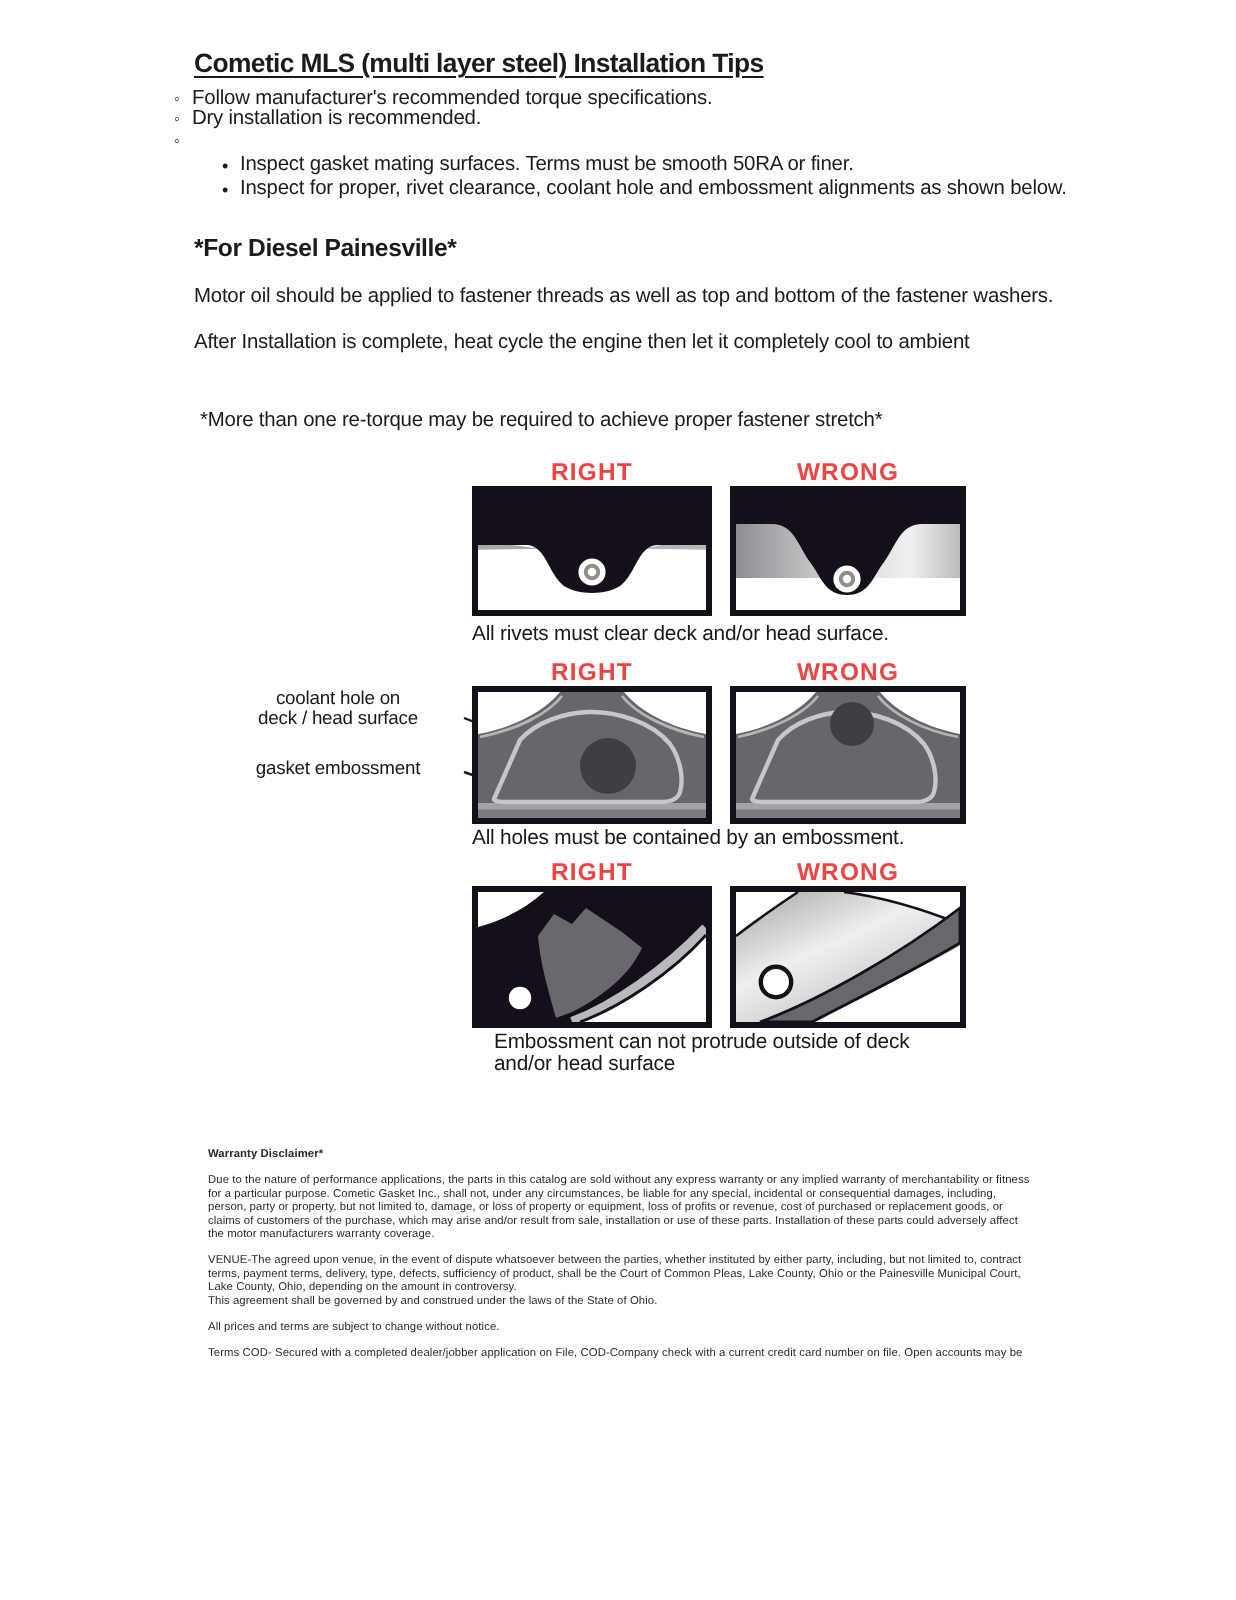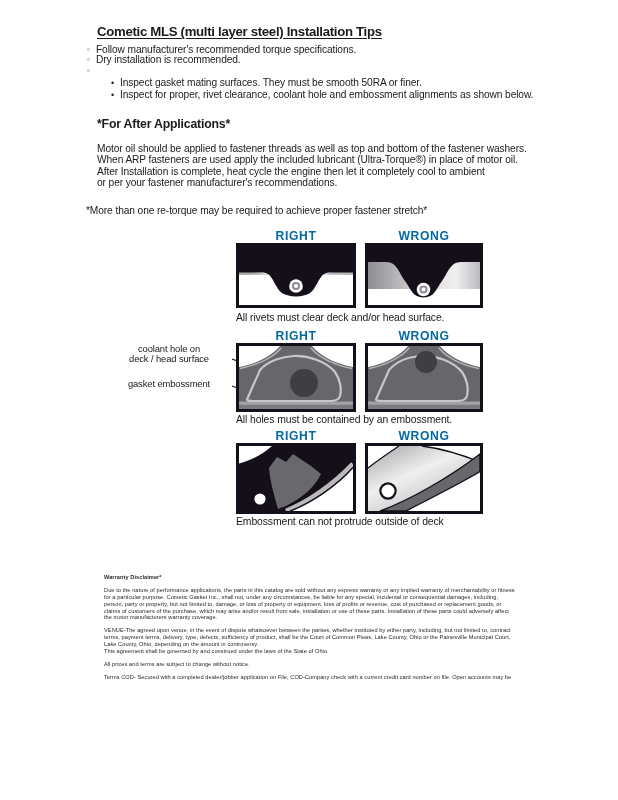--- a/index.html
+++ b/index.html
@@ -17,23 +17,23 @@
   .tip-row .mark{width:9px;flex:0 0 9px;font-size:8px;line-height:10.4px;}
   .tip-row.sub{margin-left:24px;}
   .tip-row.sub .mark{font-size:9px;}
   .tip-gap{height:1.5px;}
   
   .diesel-head{left:97px;top:117px;font-size:12.3px;font-weight:bold;letter-spacing:-0.2px;white-space:nowrap;}
   .body-par{font-size:10.2px;letter-spacing:-0.1px;line-height:10.9px;}
   .body-par div{white-space:nowrap;}
   .p1{left:97px;top:144px;}
   .p2{left:97px;top:167px;}
-  .note{left:86px;top:205px;font-size:10.2px;letter-spacing:-0.1px;white-space:nowrap;text-align:right;}
-  
-  .fig-label{font-size:12.2px;font-weight:bold;letter-spacing:0.6px;text-align:center;color:#0369a1;}
+  .note{left:100px;top:205px;font-size:10.2px;letter-spacing:-0.1px;white-space:nowrap;text-align:right;}
+  
+  .fig-label{font-size:12.2px;font-weight:bold;letter-spacing:0.6px;text-align:center;color:#ef4444;}
   .caption{font-size:10.4px;letter-spacing:-0.1px;color:#19181a;white-space:nowrap;line-height:11px;}
   .fig-box svg{display:block;}
   .side-labels{font-size:9.4px;letter-spacing:-0.1px;text-align:center;line-height:9.6px;color:#19181a;}
   
   .legal{left:104px;top:574px;width:414px;}
   .legal-inner{width:828px;transform:scale(0.5);transform-origin:0 0;
     font-size:11.3px;line-height:13.4px;color:#2a292b;letter-spacing:0.1px;}
   .legal-inner p{margin:0 0 13px 0;}
   .legal-inner .tight{margin:0;}
   .legal-head{font-weight:bold;}
@@ -54,37 +54,35 @@
     <div class="tip-row">
       <span class="mark">◦</span>
       <span>Dry installation is recommended.</span>
     </div>
     <div class="tip-row">
       <span class="mark">◦</span>
     </div>
     <div class="tip-gap"></div>
     <div class="tip-row sub">
       <span class="mark">•</span>
-      <span>Inspect gasket mating surfaces.  They must be smooth 50RA or finer.</span>
+      <span>Inspect gasket mating surfaces.  Terms must be smooth 50RA or finer.</span>
     </div>
     <div class="tip-gap"></div>
     <div class="tip-row sub">
       <span class="mark">•</span>
       <span>Inspect for proper, rivet clearance, coolant hole and embossment alignments as shown below.</span>
     </div>
   </div>
 
-  <div class="abs diesel-head">*For After Applications*</div>
+  <div class="abs diesel-head">*For Diesel Painesville*</div>
   <div class="abs body-par p1">
     <div>Motor oil should be applied to fastener threads as well as top and bottom of the fastener washers.</div>
-    <div>When ARP fasteners are used apply the included lubricant (Ultra-Torque®) in place of motor oil.</div>
   </div>
   <div class="abs body-par p2">
     <div>After Installation is complete, heat cycle the engine then let it completely cool to ambient</div>
-    <div>or per your fastener manufacturer's recommendations.</div>
   </div>
   <div class="abs note">*More than one re-torque may be required to achieve proper fastener stretch*</div>
 
   <div class="abs fig-label" style="left:236px;top:229px;width:120px;">RIGHT</div>
   <div class="abs fig-label" style="left:365px;top:229px;width:118px;">WRONG</div>
 
   <div class="abs fig-box" style="left:236px;top:243px;">
     <svg width="120" height="65" viewBox="0 0 120 65">
       <rect x="1.5" y="1.5" width="117" height="62" fill="#ffffff" stroke="#150f1a" stroke-width="3"></rect>
       <path d="M3,27.3 L35,31.4 L3,31.9 Z" fill="#a9a9ad"></path>
@@ -188,22 +186,23 @@
       <path d="M34,3 C22,11 12,18 3,25" stroke="#150f1a" stroke-width="1.3" fill="none"></path>
       <path d="M57,3 H115 V19 C95,11 76,5.5 57,3 Z" fill="#ffffff"></path>
       <path d="M57,3 C76,5.5 95,11 115,19" stroke="#150f1a" stroke-width="1.3" fill="none"></path>
       <path d="M43,68 C58,60 88,45 115,30 V68 Z" fill="#ffffff"></path>
       <path d="M15,68 C45,57 85,34 115,11 L115,28.5 C87,45 56,60 41,68 Z" fill="#68686c" stroke="#150f1a" stroke-width="1.4"></path>
       <circle cx="23" cy="48" r="7.6" fill="#ffffff" stroke="#150f1a" stroke-width="2.2"></circle>
       <rect x="1.5" y="1.5" width="115" height="68" fill="none" stroke="#150f1a" stroke-width="3"></rect>
     </svg>
   </div>
 
-  <div class="abs caption" style="left:236px;top:516px;">
+  <div class="abs caption" style="left:247px;top:516px;">
     <div>Embossment can not protrude outside of deck</div>
+    <div>and/or head surface</div>
   </div>
 
   <div class="abs legal">
     <div class="legal-inner">
       <p class="legal-head">Warranty Disclaimer*</p>
       <p>Due to the nature of performance applications, the parts in this catalog are sold without any express warranty or any implied warranty of merchantability or fitness for a particular purpose.  Cometic Gasket Inc., shall not, under any circumstances, be liable for any special, incidental or consequential damages, including, person, party or property, but not limited to, damage, or loss of property or equipment, loss of profits or revenue, cost of purchased or replacement goods, or claims of customers of the purchase, which may arise and/or result from sale, installation or use of these parts.  Installation of these parts could adversely affect the motor manufacturers warranty coverage.</p>
       <p class="tight">VENUE-The agreed upon venue, in the event of dispute whatsoever between the parties, whether instituted by either party, including, but not limited to, contract terms, payment terms, delivery, type, defects, sufficiency of product, shall be the Court of Common Pleas, Lake County, Ohio or the Painesville Municipal Court, Lake County, Ohio, depending on the amount in controversy.</p>
       <p>This agreement shall be governed by and construed under the laws of the State of Ohio.</p>
       <p>All prices and terms are subject to change without notice.</p>
       <p>Terms COD- Secured with a completed dealer/jobber application on File, COD-Company check with a current credit card number on file.  Open accounts may be established by well rated firms.  A credit application is available upon request.  Open accounts are due payable Net 30 days from date of invoice.  No statement will be sent.  If an account becomes 60 or more days past due, it is subject to being placed on credit hold.  No orders will be shipped or new orders accepted until past due balance is paid.  If an account becomes 90 or more days past due, it is subject to being placed for collections.  All costs of collection are the responsibility of the customer, including attorney fees, court costs, and other expenses of litigation.</p>

